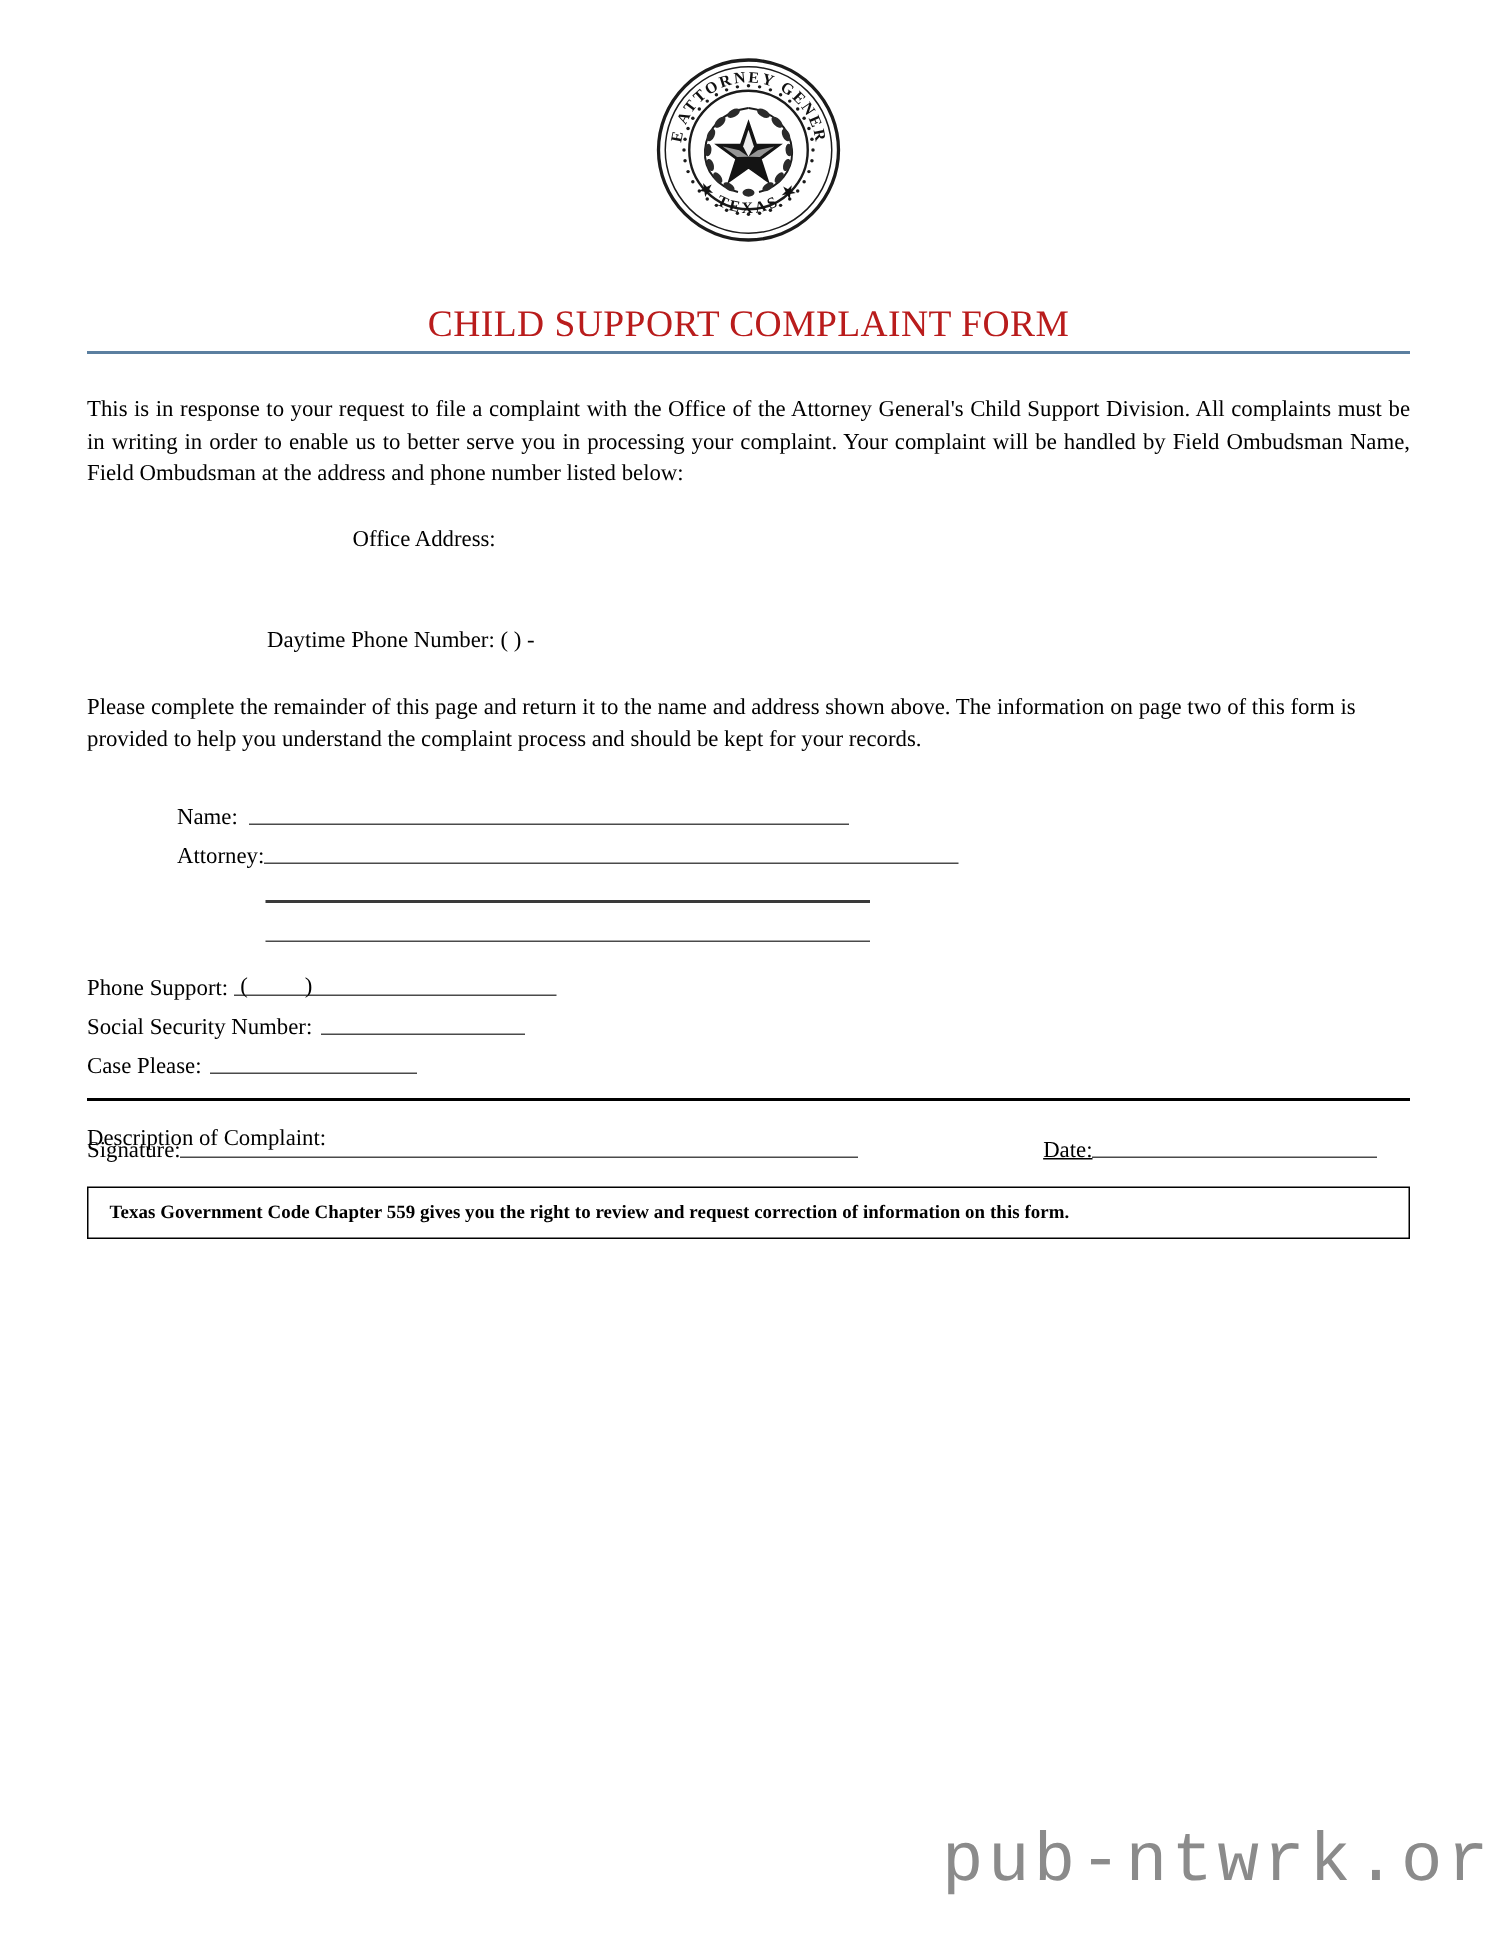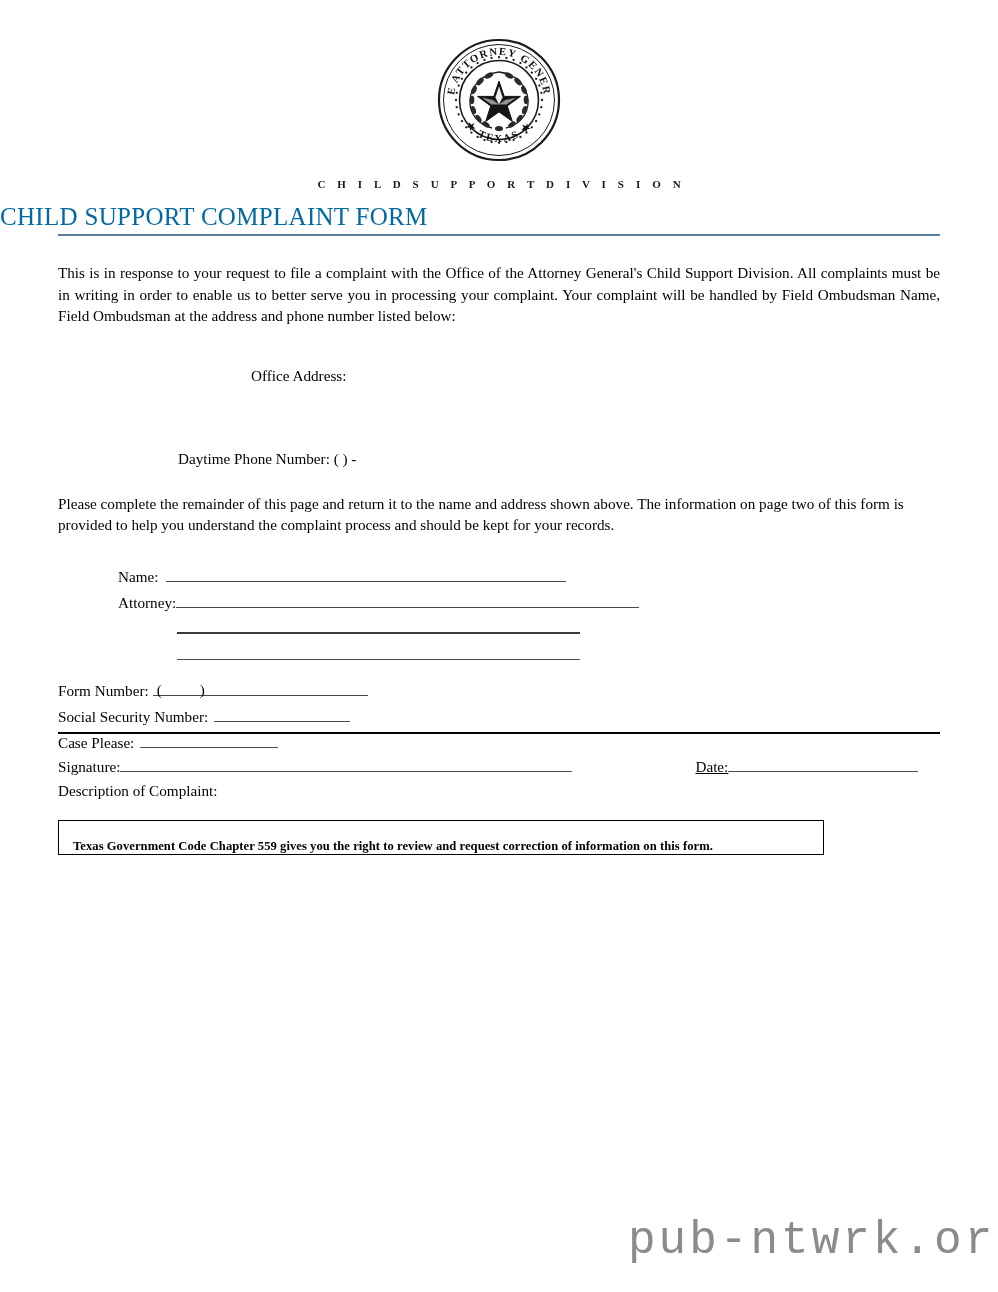--- a/index.html
+++ b/index.html
@@ -48,24 +48,24 @@
     color: #1a1a1a;
     text-indent: 4.6px;
   }
 
   
   .doc-title {
     position: absolute;
     top: 203px;
     left: 0;
     width: 998px;
-    text-align: left;
+    text-align: center;
     font-size: 25px;
     letter-spacing: 0.3px;
-    color: #0369a1;
+    color: #b91c1c;
     font-weight: normal;
     margin: 0;
   }
   .title-rule {
     position: absolute;
     top: 234px;
     left: 58px;
     width: 882px;
     height: 2px;
     background: #5b7fa0;
@@ -85,21 +85,21 @@
     margin: 0;
     text-align: justify;
     text-justify: inter-word;
   }
   p.instructions {
     margin: 0;
     text-align: left;
   }
 
   .indent-office {
-    margin: 16px;
+    margin: 0;
     padding-left: 177px;
   }
   .indent-phone {
     margin: 0;
     padding-left: 120px;
   }
 
   .gap-office { height: 22px; }
   .gap-after-office { height: 46px; }
   .gap-after-phone { height: 23px; }
@@ -173,26 +173,25 @@
   .sig-left { display: flex; align-items: flex-end; }
   .sig-right { display: flex; align-items: flex-end; margin-left: 123px; text-decoration: underline; }
   .rule.w-sig  { width: 452px; margin-left: 0; }
   .rule.w-date { width: 190px; margin-left: 0; }
 
   
   .notice-box {
     position: absolute;
     top: 791px;
     left: 58px;
-    width: 766px;
+    width: 882px;
     height: 35px;
     border: 1.4px solid #000000;
     display: flex;
-    align-items: flex-end;
-    margin-top: 29px;
+    align-items: center;
   }
   .notice-text {
     font-size: 12.6px;
     font-weight: bold;
     padding-left: 14px;
     letter-spacing: 0.05px;
     line-height: 1.2;
   }
 
   
@@ -304,21 +303,20 @@
           <ellipse cx="75" cy="86.5" rx="4.2" ry="2.3" transform="rotate(146 75 86.5)"></ellipse>
           <ellipse cx="62" cy="90.5" rx="4" ry="2.6"></ellipse>
         </g>
 
         <polygon points="62,43 67.2,58.4 83.4,58.4 70.3,68 75.3,83.4 62,73.9 48.7,83.4 53.7,68 40.6,58.4 56.8,58.4" fill="#141414" stroke="#141414" stroke-width="1"></polygon>
         <polygon points="62,48.5 65.6,59.6 62,66.5 58.4,59.6" fill="#ffffff" opacity="0.92"></polygon>
         <polygon points="79.2,59.6 69.6,66.6 62,66.5 68.2,62.1" fill="#ffffff" opacity="0.55"></polygon>
         <polygon points="44.8,59.6 54.4,66.6 62,66.5 55.8,62.1" fill="#ffffff" opacity="0.55"></polygon>
       </svg>
     </div>
-    <div class="division-line">C H I L D   S U P P O R T   D I V I S I O N</div>
   </div>
 
   <h1 class="doc-title">CHILD SUPPORT COMPLAINT FORM</h1>
   <div class="title-rule"></div>
 
   <div class="content">
 
     <p class="intro">This is in response to your request to file a complaint with the Office of the Attorney General's Child Support Division. All complaints must be in writing in order to enable us to better serve you in processing your complaint. Your complaint will be handled by Field Ombudsman Name, Field Ombudsman at the address and phone number listed below:</p>
 
     <div class="gap-office"></div>
@@ -351,21 +349,21 @@
         <span class="rule w-cont thick"></span>
       </div>
 
       <div class="field-row">
         <span class="rule w-cont"></span>
       </div>
 
       <div class="gap-before-phone"></div>
 
       <div class="field-row">
-        <span class="lbl">Form Number:</span>
+        <span class="lbl">Phone Support:</span>
         <span class="phone-paren">
           <span class="rule w-phone" style="margin-left:0;display:block"></span>
           <span class="paren-text">(          )</span>
         </span>
       </div>
 
       <div class="field-row">
         <span class="lbl">Social Security Number:</span>
         <span class="rule w-ssn"></span>
       </div>

